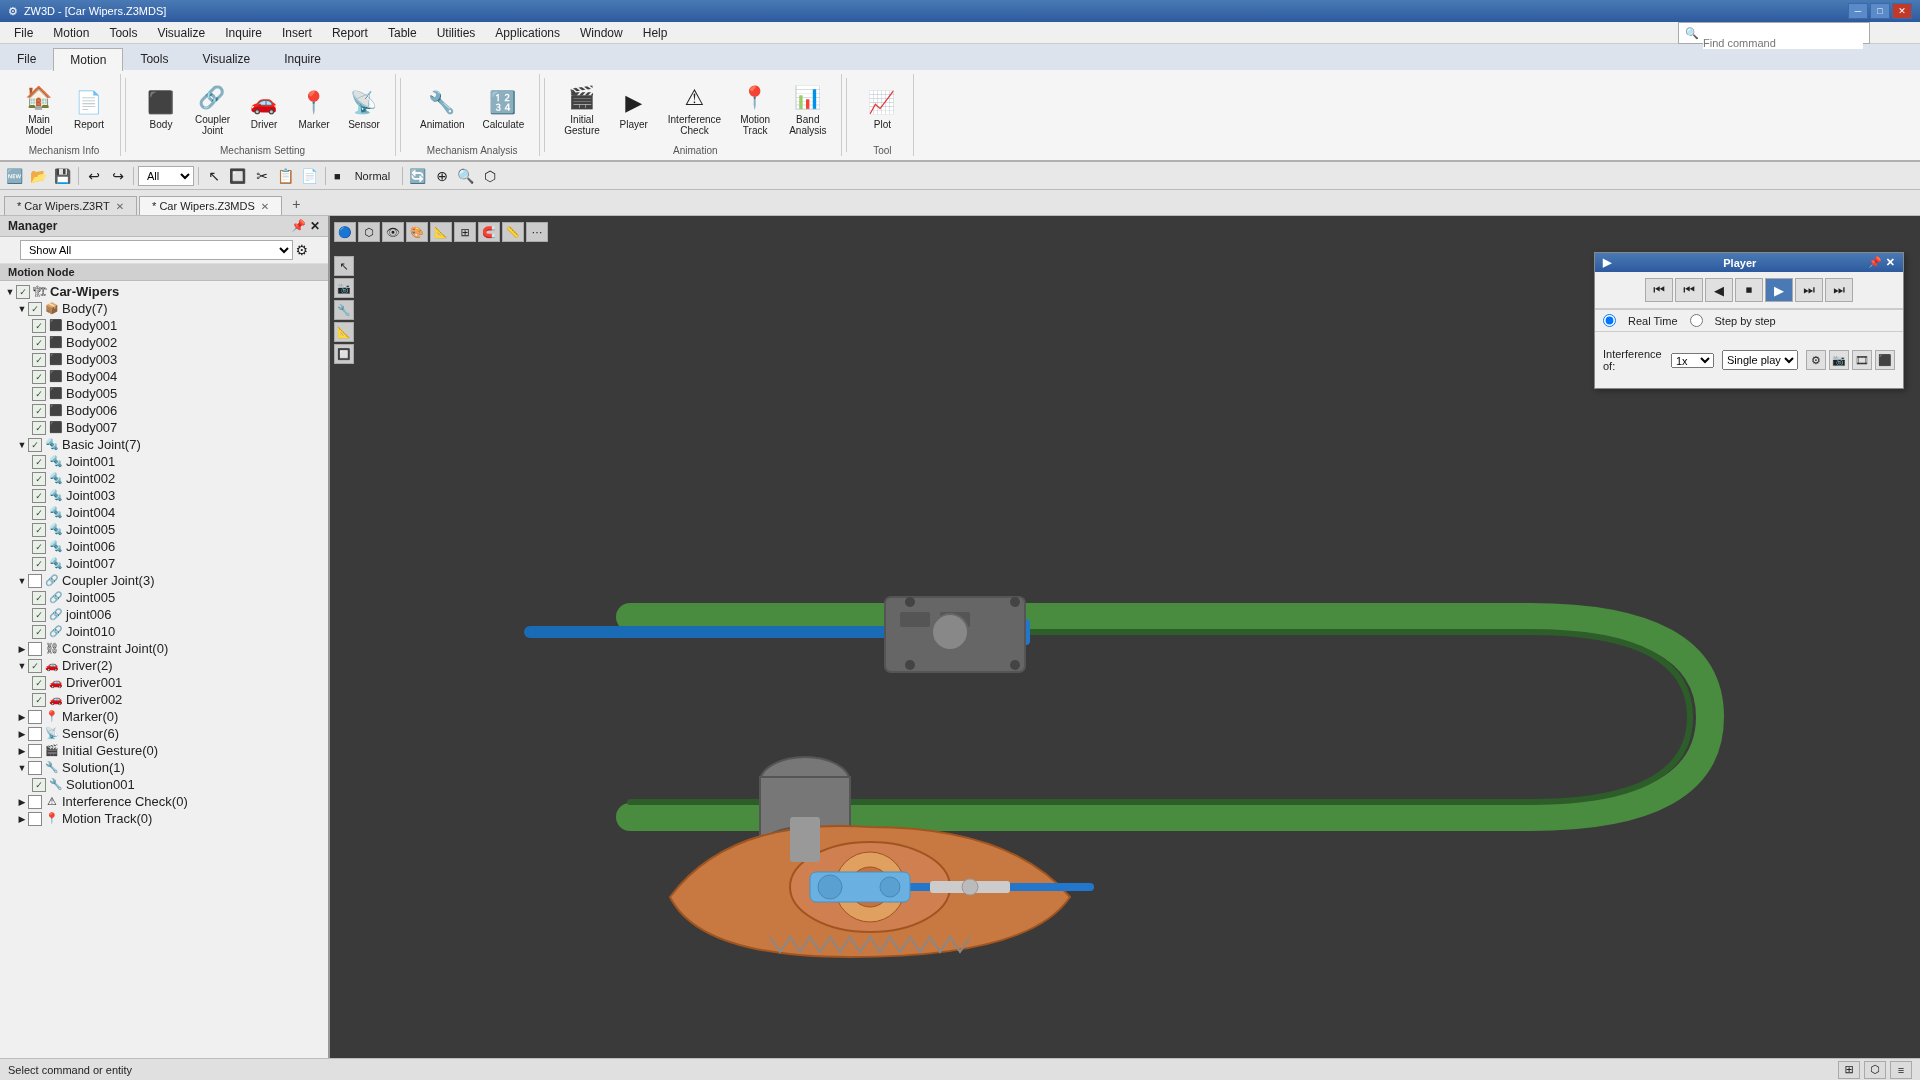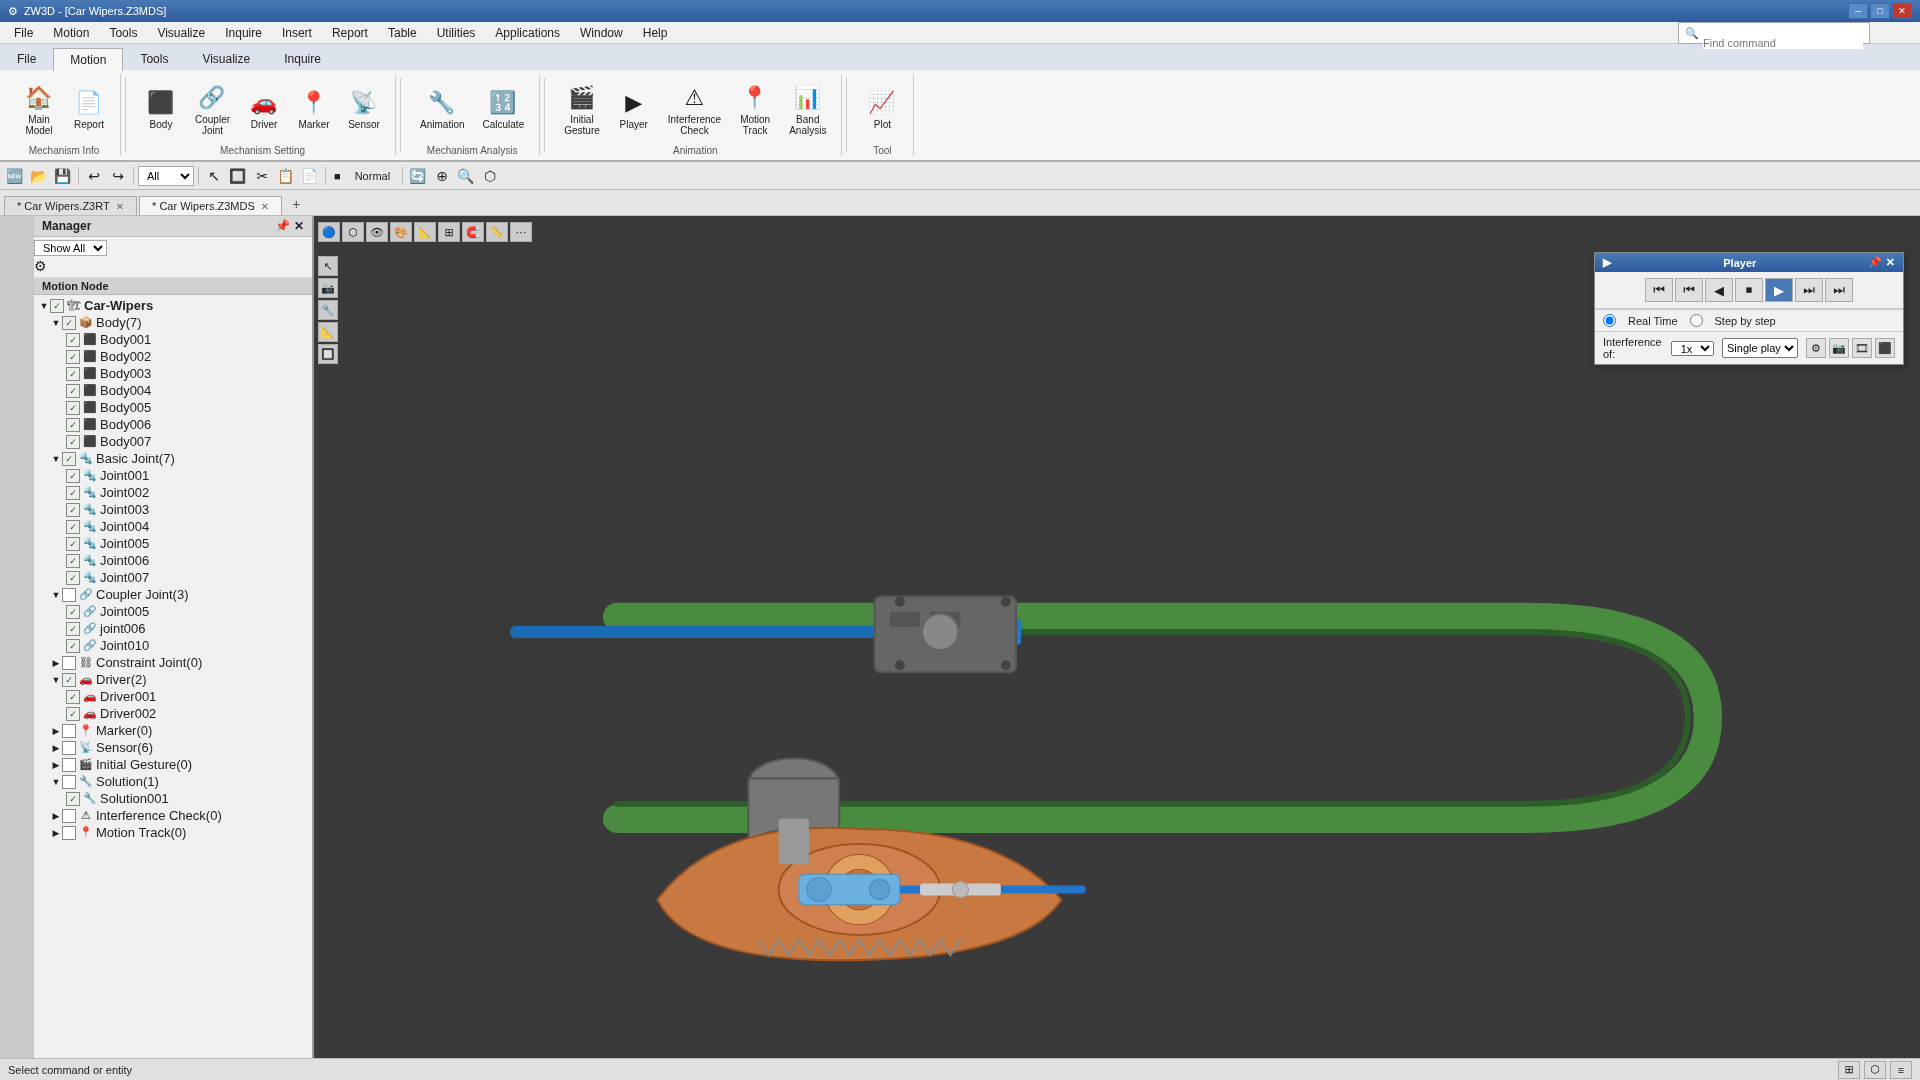--- a/index.html
+++ b/index.html
@@ -33,23 +33,23 @@
     #find-bar { position: absolute; top: 22px; right: 50px; display: flex; align-items: center; background: white; border: 1px solid #aaa; height: 22px; padding: 0 6px; gap: 4px; z-index: 100; }
     #find-bar input { border: none; outline: none; font-size: 11px; width: 160px; }
 
     
     #toolbar { height: 28px; background: #e8e8e8; border-bottom: 1px solid #bbb; display: flex; align-items: center; padding: 0 4px; gap: 2px; }
     .tb-btn { width: 22px; height: 22px; display: flex; align-items: center; justify-content: center; cursor: pointer; border: 1px solid transparent; border-radius: 2px; font-size: 14px; }
     .tb-sep { width: 1px; height: 18px; background: #bbb; margin: 0 2px; }
     .tb-select { height: 20px; font-size: 11px; padding: 0 4px; border: 1px solid #aaa; background: white; }
 
     
-    #manager { width: 280px; background: #f0f0f0; border-right: 2px solid #999; display: flex; flex-direction: column; margin-left: 34px; }
+    #manager { width: 330px; background: #f0f0f0; border-right: 2px solid #999; display: flex; flex-direction: column; }
     #manager-header { background: #d8d8d8; padding: 3px 8px; font-size: 12px; font-weight: bold; border-bottom: 1px solid #bbb; display: flex; align-items: center; justify-content: space-between; }
-    #manager-tools { display: flex; align-items: flex-start; gap: 2px; padding: 3px 0; border-bottom: 1px solid #ddd; flex-direction: column; }
+    #manager-tools { display: flex; align-items: center; gap: 2px; padding: 3px 20px; border-bottom: 1px solid #ddd; }
     .mgr-filter { flex: 1; height: 20px; font-size: 11px; padding: 0 4px; border: 1px solid #aaa; background: white; }
     #tree { flex: 1; overflow-y: auto; padding: 2px 0; }
     .tree-item { display: flex; align-items: center; padding: 1px 0; cursor: pointer; font-size: 11px; user-select: none; }
     .tree-arrow { width: 12px; height: 12px; display: inline-flex; align-items: center; justify-content: center; font-size: 9px; }
     .tree-check { width: 14px; height: 14px; border: 1px solid #888; background: white; display: inline-flex; align-items: center; justify-content: center; font-size: 9px; color: #444; margin-right: 2px; }
     .tree-check.checked { background: #e8f0e8; }
     .tree-icon { width: 16px; height: 14px; display: inline-flex; align-items: center; justify-content: center; margin-right: 2px; }
     .tree-label { font-size: 13px; }
     .tree-bold { font-weight: bold; }
 
@@ -67,21 +67,21 @@
     #player-panel { position: absolute; right: 16px; top: 36px; width: 310px; background: #f0f0f0; border: 1px solid #888; box-shadow: 2px 2px 6px rgba(0,0,0,0.3); z-index: 50; }
     #player-header { background: linear-gradient(to bottom, #4a7ab5, #2d5a9e); color: white; padding: 3px 8px; font-size: 11px; font-weight: bold; display: flex; align-items: center; justify-content: space-between; }
     #player-controls { display: flex; align-items: center; justify-content: center; gap: 2px; padding: 6px 8px; border-bottom: 1px solid #ccc; }
     .player-btn { width: 28px; height: 24px; background: #e0e0e0; border: 1px solid #aaa; display: flex; align-items: center; justify-content: center; cursor: pointer; font-size: 13px; }
     .player-btn.play { background: #4a7ab5; color: white; }
     #player-timeline { padding: 4px 8px; }
     #player-progress { width: 100%; height: 6px; background: #ccc; border: 1px solid #aaa; margin-bottom: 2px; }
     #player-time { text-align: right; font-size: 10px; color: #333; }
     #player-options { display: flex; align-items: center; gap: 12px; padding: 4px 8px; border-top: 1px solid #ccc; }
     .radio-option { display: flex; align-items: center; gap: 12px; font-size: 11px; }
-    #player-settings { display: flex; align-items: center; gap: 8px; padding: 4px 8px; border-top: 1px solid #ccc; font-size: 11px; }
+    #player-settings { display: flex; align-items: center; gap: 8px; padding: 16px 8px; border-top: 1px solid #ccc; font-size: 11px; }
     #player-settings select { height: 20px; font-size: 11px; }
     .player-setting-icons { display: flex; gap: 3px; margin-left: auto; }
     .psicon { width: 20px; height: 20px; background: #e0e0e0; border: 1px solid #aaa; display: flex; align-items: center; justify-content: center; font-size: 11px; cursor: pointer; }
     .vp-tb-btn { width: 22px; height: 20px; background: rgba(220,220,220,0.9); border: 1px solid #aaa; display: flex; align-items: center; justify-content: center; font-size: 11px; cursor: pointer; }
 
     
     #app-wrapper { position: relative; width: 1920px; height: 1080px; display: flex; flex-direction: column; }
     #content-area { flex: 1; display: flex; flex-direction: column; overflow: hidden; }
     #work-area { flex: 1; display: flex; overflow: hidden; }
     #viewport-wrapper { flex: 1; position: relative; background: #3a3a3a; }
@@ -569,21 +569,21 @@
               <input type="radio" name="playmode" checked="" style="">
               <span>Real Time</span>
             </div>
             <div class="radio-option">
               <input type="radio" name="playmode" style="">
               <span>Step by step</span>
             </div>
           </div>
           <div id="player-settings">
             <span>Interference of:</span>
-            <select style="height:15px;font-size:11px;text-align:center;">
+            <select style="height:15px;font-size:11px;">
               <option>1x</option>
               <option>2x</option>
               <option>0.5x</option>
             </select>
             <select style="height:20px;font-size:11px;">
               <option>Single play</option>
               <option>Loop</option>
               <option>Ping-pong</option>
             </select>
             <div class="player-setting-icons">

